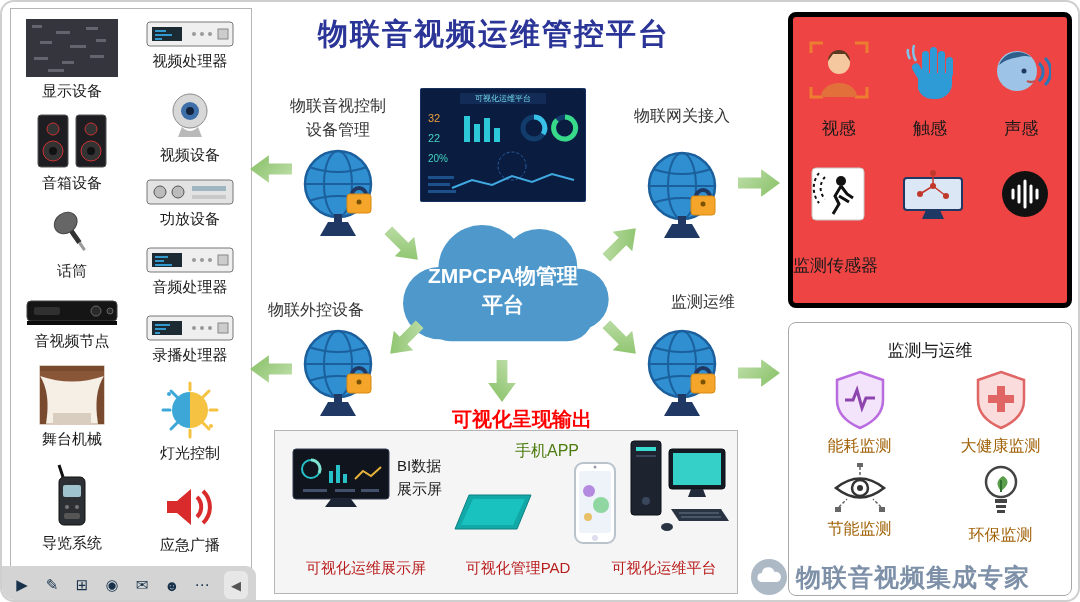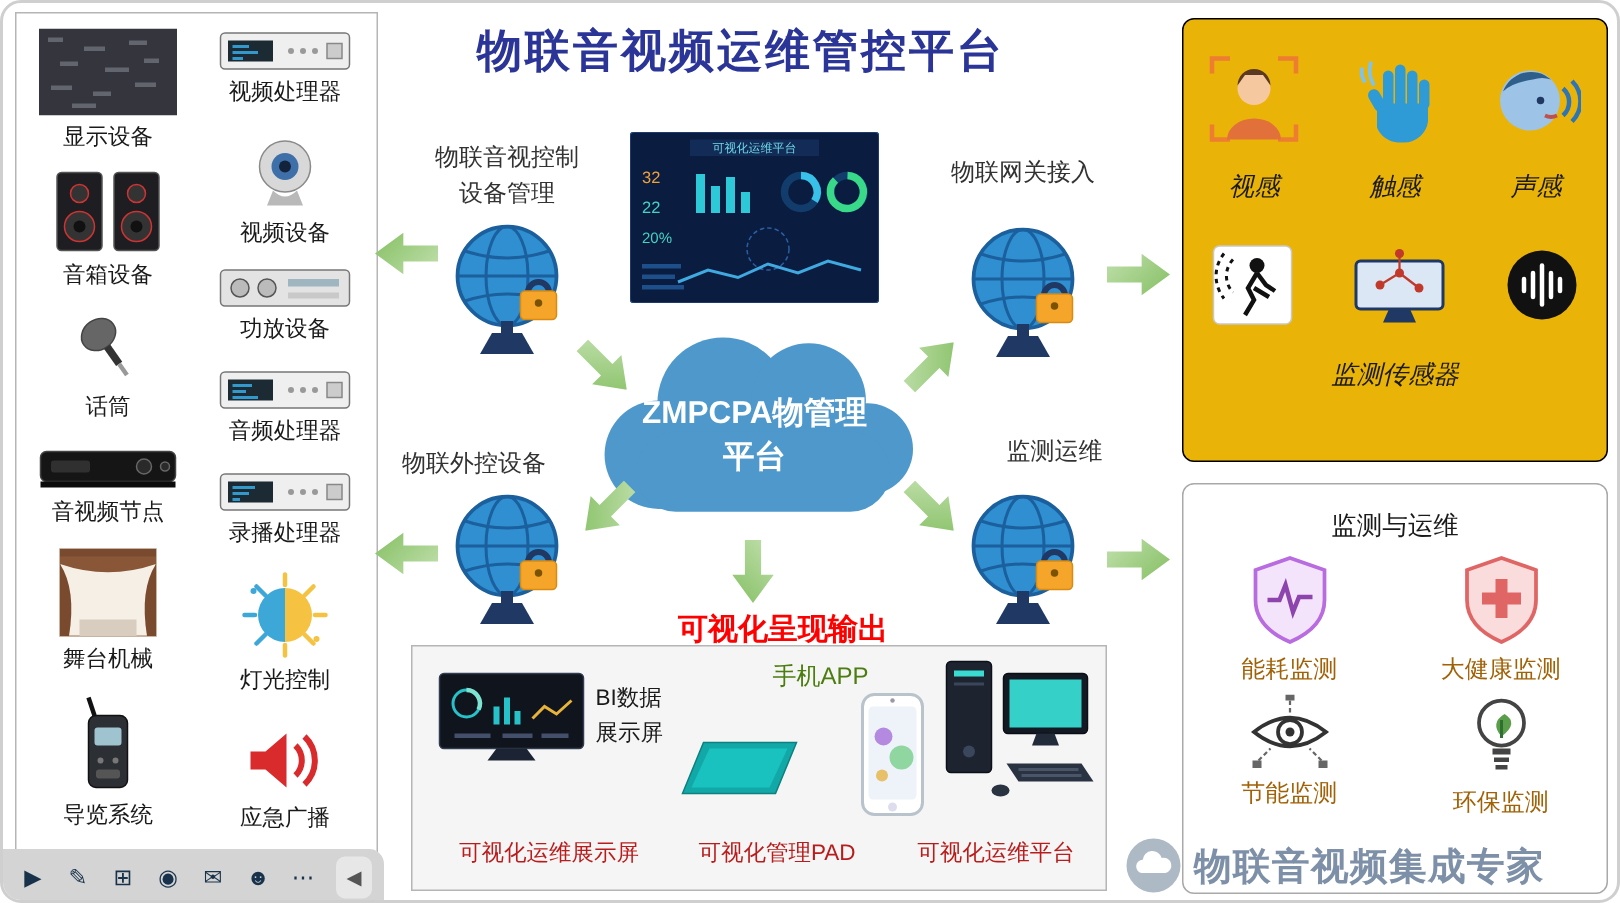--- a/index.html
+++ b/index.html
@@ -51,26 +51,26 @@
   
   .bottom-panel { position:absolute; left:272px; top:428px; width:464px; height:164px;
                   background:#f5f5f5; border:1px solid #b5b5b5; }
   .bp-abs { position:absolute; }
   .bi-label { left:122px; top:24px; font-size:15px; color:#1a1a1a; white-space:pre-line; line-height:1.5; }
   .phone-label { left:240px; top:10px; font-size:16px; color:#4d7c0f; }
   .bp-cap { position:absolute; top:128px; font-size:15px; color:#b91c1c; text-align:center; }
 
   
   .right-top { position:absolute; left:786px; top:10px; width:284px; height:296px;
-               background:#eab308; border:1px solid #000000; border-radius:8px;font-style:italic; }
+               background:#ef4444; border:5px solid #000000; border-radius:8px; }
   .senses-row { display:flex; justify-content:space-around; align-items:flex-end; padding-top:22px; }
   .sense { display:flex; flex-direction:column; align-items:center; }
   .sense-label { font-size:17px; color:#1a1a1a; margin-top:16px; }
   .sensor-row { display:flex; justify-content:space-around; align-items:center; margin-top:26px; }
-  .sensor-caption { text-align:center; margin-top:20px; font-size:17px; color:#1a1a1a; }
+  .sensor-caption { text-align:left; margin-top:32px; font-size:17px; color:#1a1a1a; }
 
   .right-bottom { position:absolute; left:786px; top:320px; width:284px; height:274px;
                   background:#fff; border:1px solid #a9a9a9; border-radius:8px; }
   .rb-title { text-align:center; margin-top:16px; font-size:17px; color:#1a1a1a; }
   .rb-grid { display:grid; grid-template-columns:1fr 1fr; margin-top:8px; justify-items:center; row-gap:6px; }
   .rb-item { display:flex; flex-direction:column; align-items:center; }
   .rb-label { font-size:16px; color:#a16207; margin-top:6px; }
 
   
   .watermark { position:absolute; left:748px; top:556px; display:flex; align-items:center;

